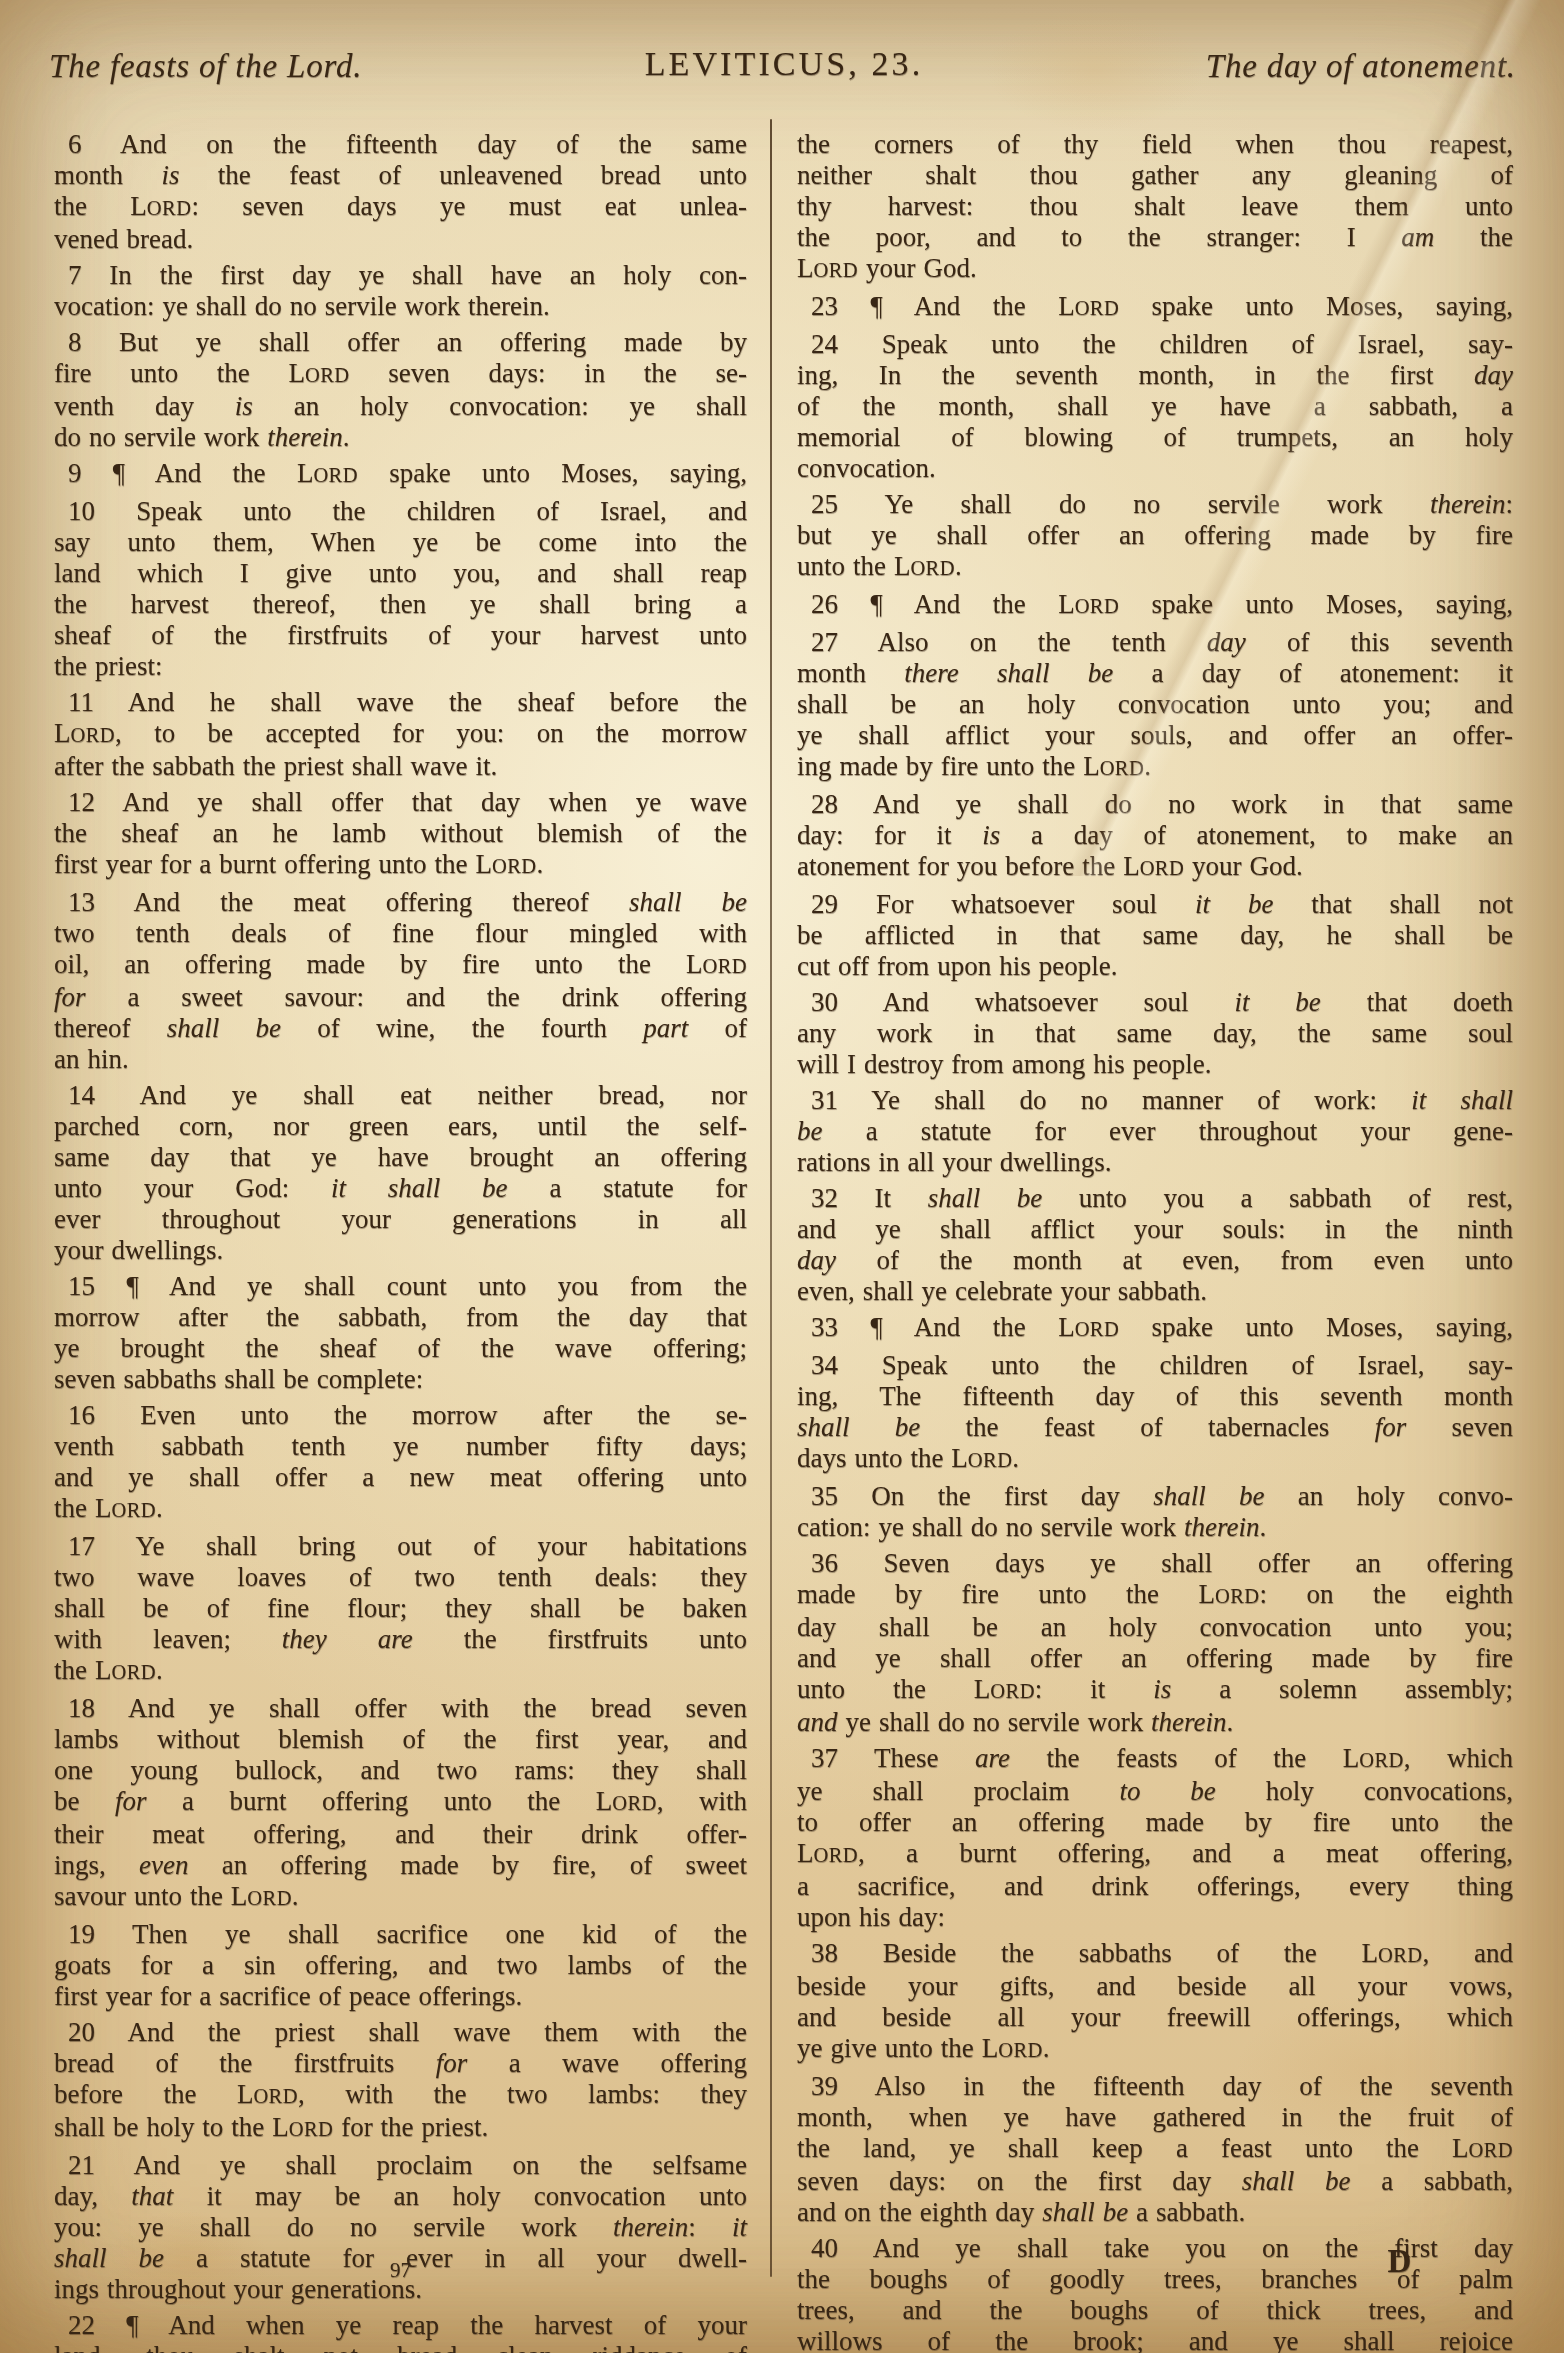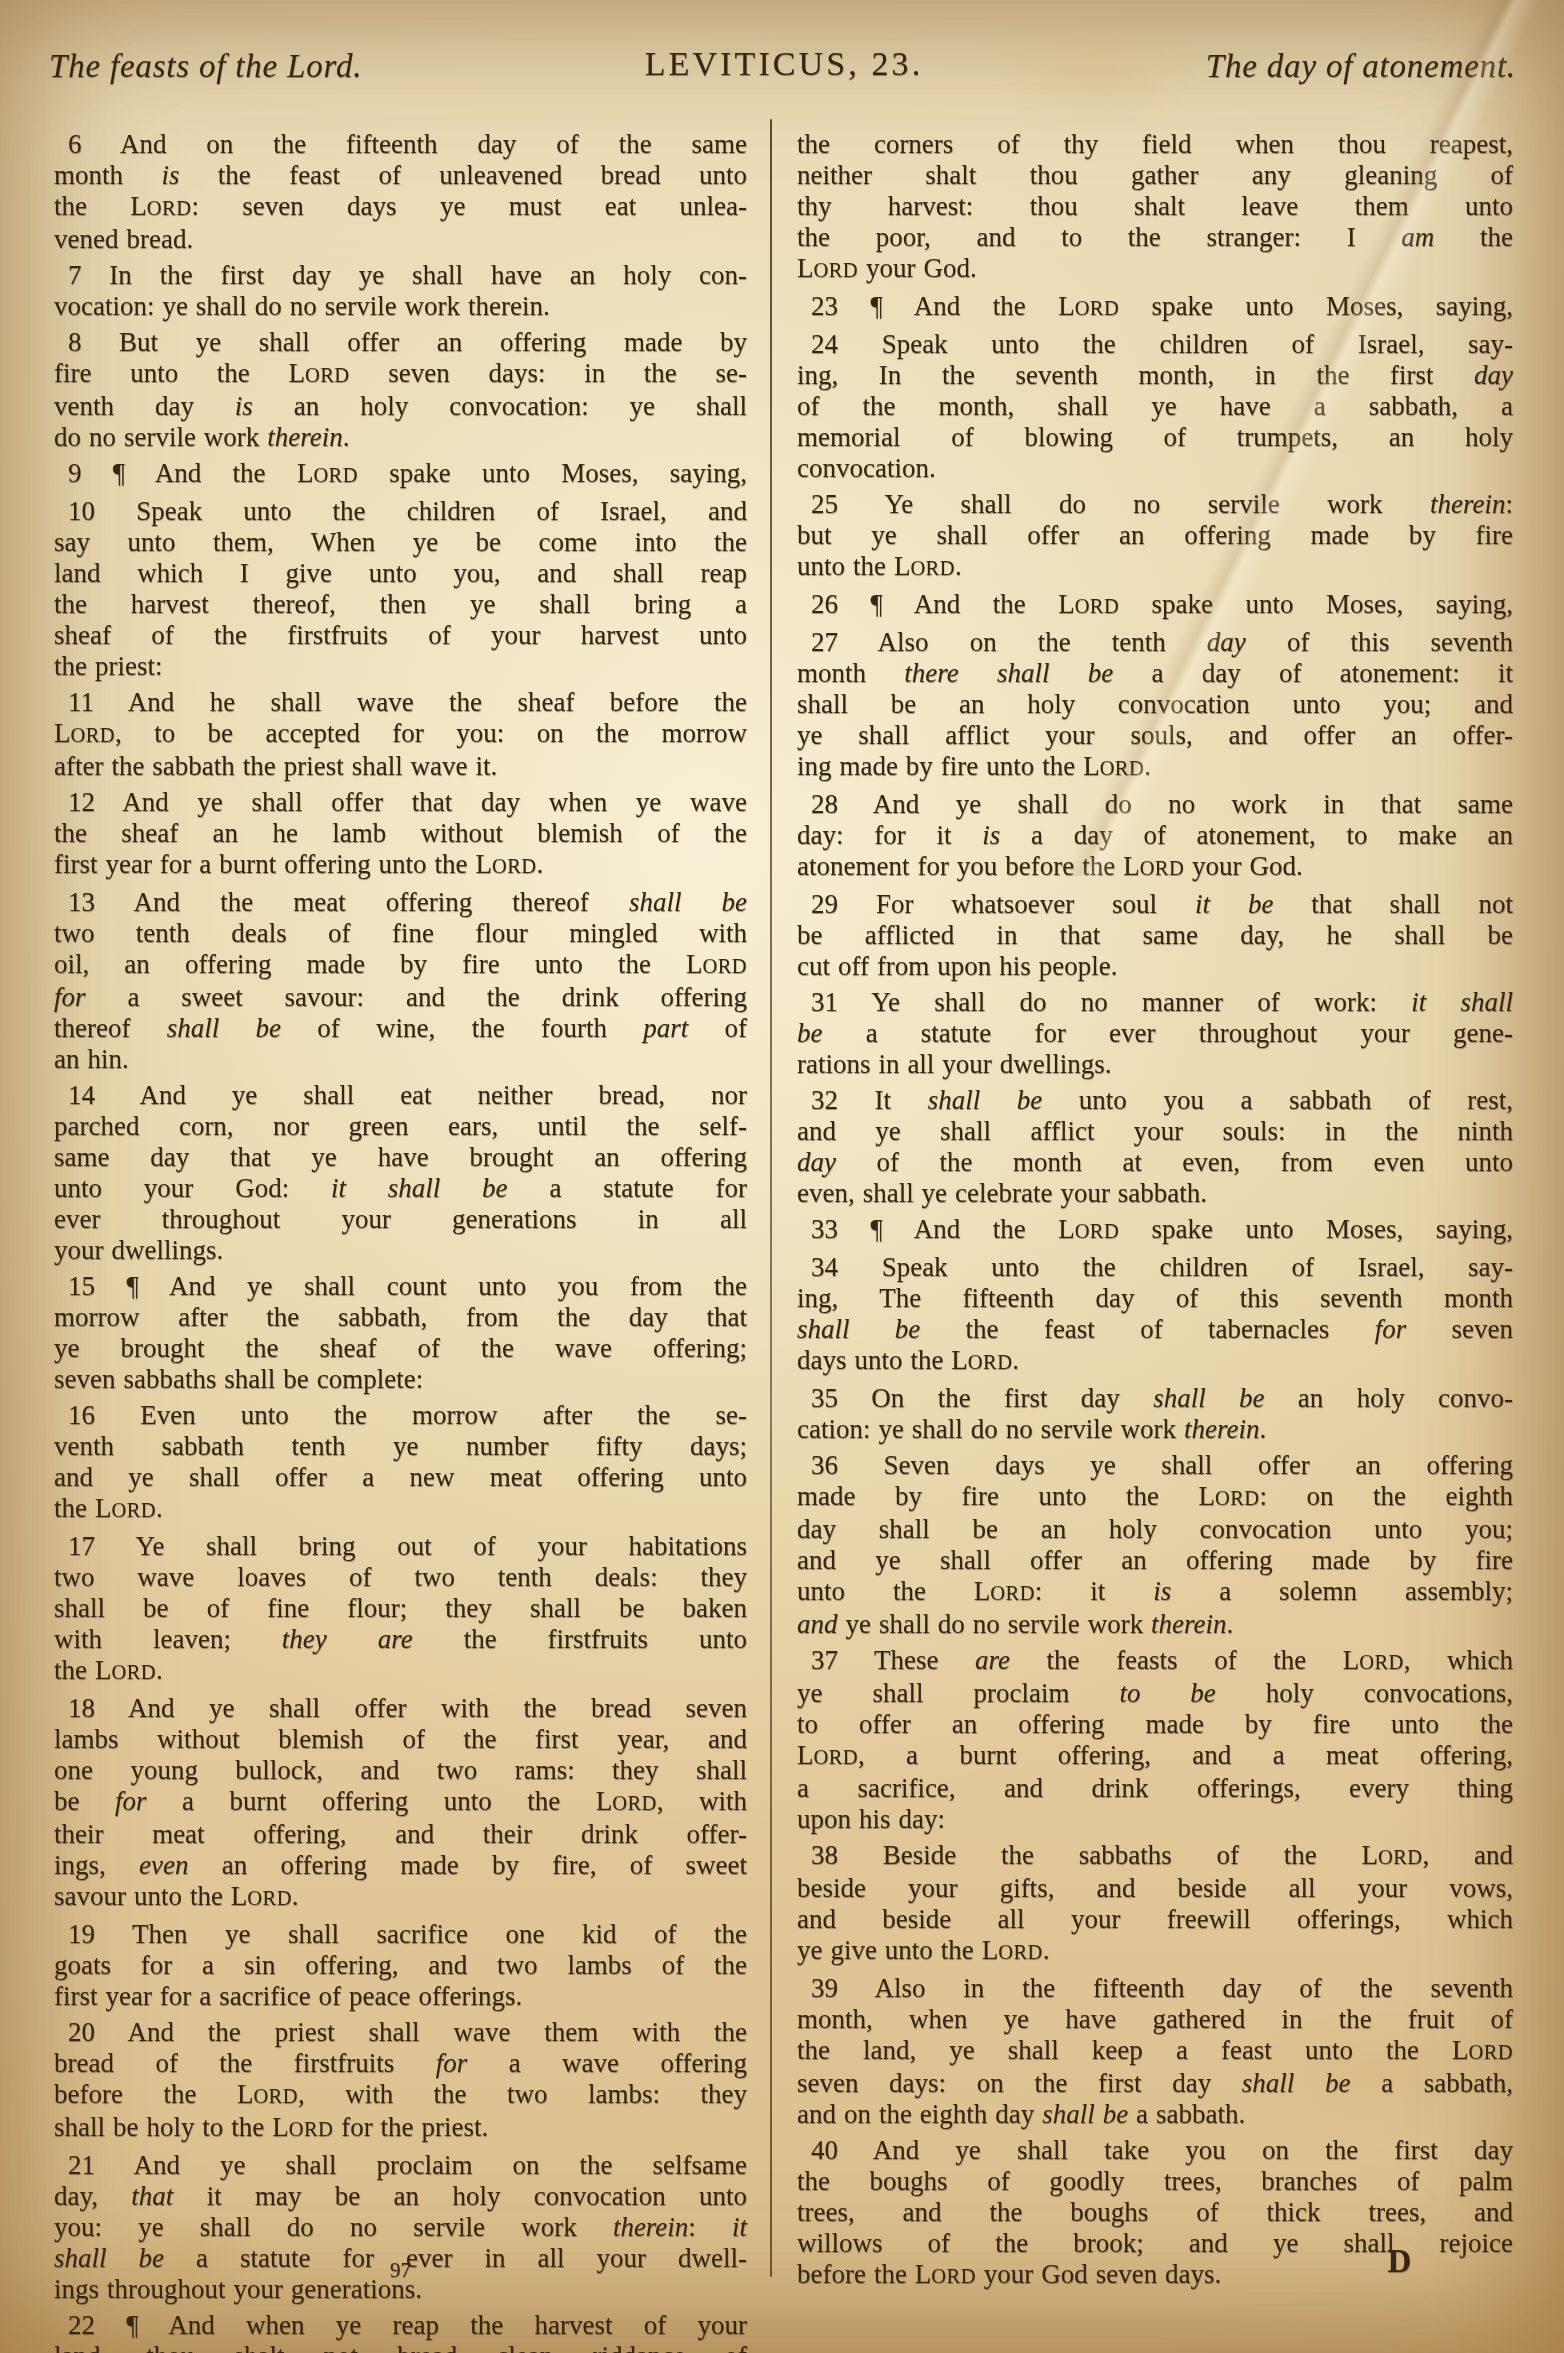--- a/index.html
+++ b/index.html
@@ -220,20 +220,25 @@
         <div class="ln first">28 And ye shall do no work in that same</div>
         <div class="ln">day: for it <i>is</i> a day of atonement, to make an</div>
         <div class="ln end">atonement for you before the <span class="lord">L<span class="ord">ORD</span></span> your God.</div>
       </div>
       <div class="verse">
         <div class="ln first">29 For whatsoever soul <i>it be</i> that shall not</div>
         <div class="ln">be afflicted in that same day, he shall be</div>
         <div class="ln end">cut off from upon his people.</div>
       </div>
       <div class="verse">
+        <div class="ln first">30 And whatsoever soul <i>it be</i> that doeth</div>
+        <div class="ln">any work in that same day, the same soul</div>
+        <div class="ln end">will I destroy from among his people.</div>
+      </div>
+      <div class="verse">
         <div class="ln first">31 Ye shall do no manner of work: <i>it shall</i></div>
         <div class="ln"><i>be</i> a statute for ever throughout your gene-</div>
         <div class="ln end">rations in all your dwellings.</div>
       </div>
       <div class="verse">
         <div class="ln first">32 It <i>shall be</i> unto you a sabbath of rest,</div>
         <div class="ln">and ye shall afflict your souls: in the ninth</div>
         <div class="ln"><i>day</i> of the month at even, from even unto</div>
         <div class="ln end">even, shall ye celebrate your sabbath.</div>
       </div>

